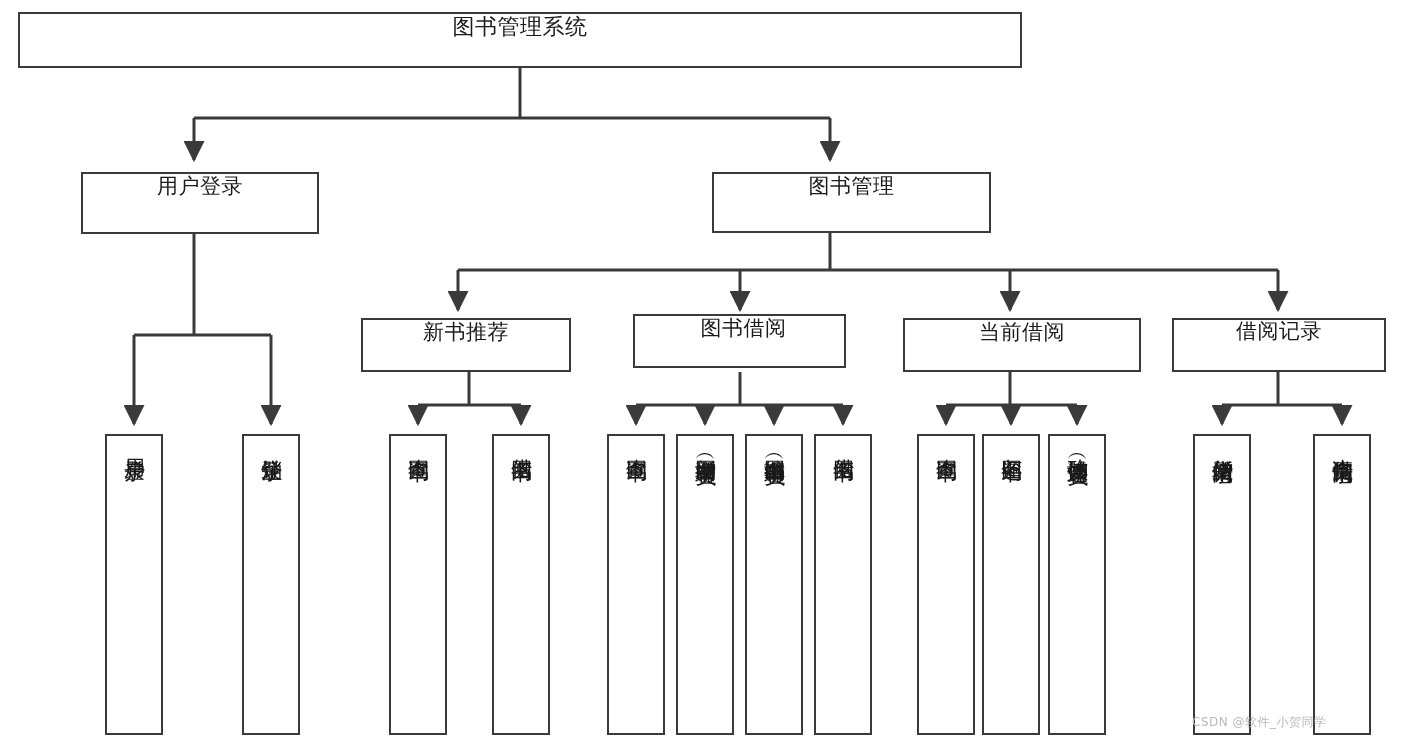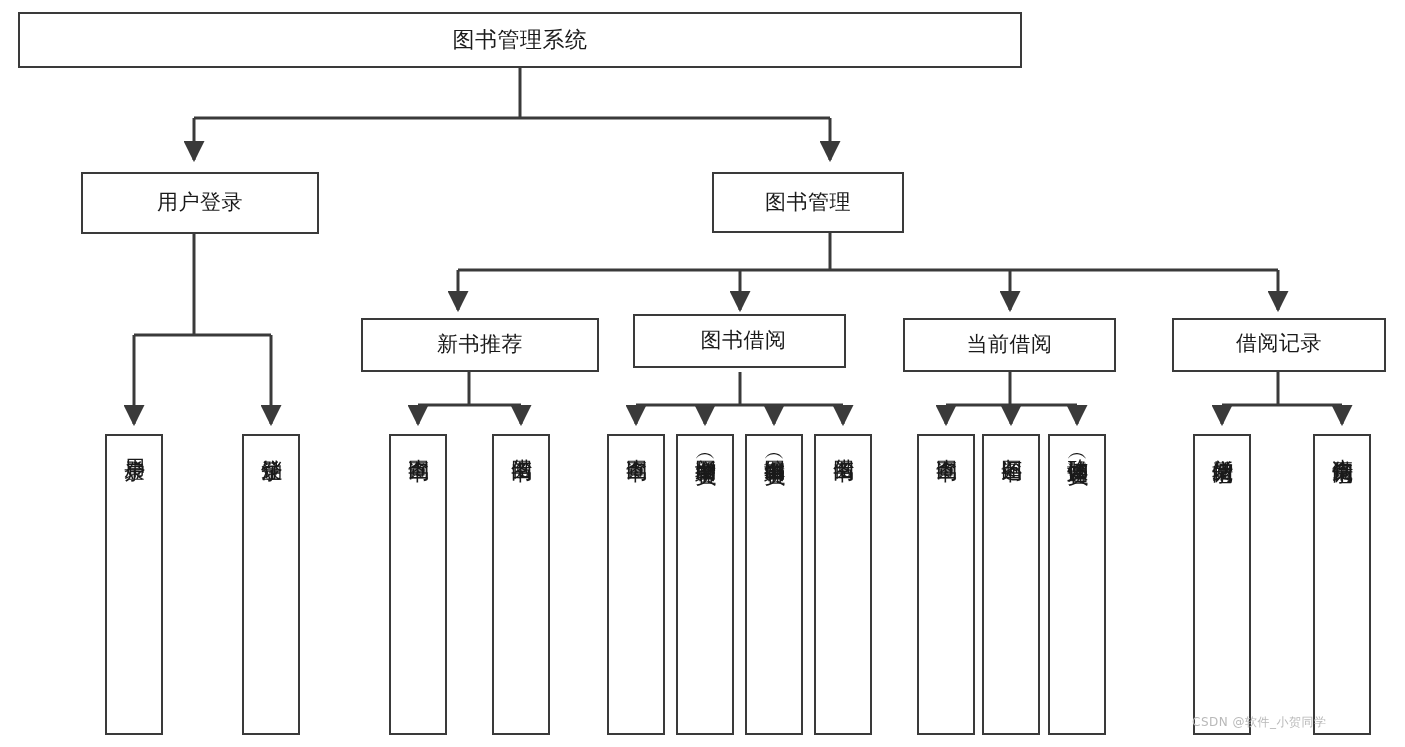--- a/index.html
+++ b/index.html
@@ -25,21 +25,20 @@
     width: 1405px;
     height: 747px;
     pointer-events: none;
   }
   .node {
     position: absolute;
     box-sizing: border-box;
     background: #ffffff;
     border: 2.5px solid #3a3a3a;
     display: flex;
-    align-items: center;
     justify-content: center;
     color: #1a1a1a;
   }
   .node-h {
     
     font-size: 21px;
     letter-spacing: 0.5px;
     line-height: 1.2;
     white-space: nowrap;
   }
@@ -126,31 +125,31 @@
     </g>
   </svg>
 
   <div class="node node-h node-title" style="left:18px; top:12px; width:1004px; height:56px;">
     <span>图书管理系统</span>
   </div>
 
   <div class="node node-h" style="left:81px; top:172px; width:238px; height:62px;">
     <span>用户登录</span>
   </div>
-  <div class="node node-h" style="left:712px; top:172px; width:192px; height:61px;">
+  <div class="node node-h" style="left:712px; top:172px; width:279px; height:61px;">
     <span>图书管理</span>
   </div>
 
-  <div class="node node-h" style="left:361px; top:318px; width:238px; height:54px;">
+  <div class="node node-h" style="left:361px; top:318px; width:210px; height:54px;">
     <span>新书推荐</span>
   </div>
   <div class="node node-h" style="left:633px; top:314px; width:213px; height:54px;padding-left:8px;">
     <span>图书借阅</span>
   </div>
-  <div class="node node-h" style="left:903px; top:318px; width:213px; height:54px;">
+  <div class="node node-h" style="left:903px; top:318px; width:238px; height:54px;">
     <span>当前借阅</span>
   </div>
   <div class="node node-h" style="left:1172px; top:318px; width:214px; height:54px;font-family:Liberation Mono, monospace;">
     <span>借阅记录</span>
   </div>
 
   <div class="node node-v" style="left:105px; top:434px; width:58px; height:301px;">
     <span class="vtext">用户登录</span>
   </div>
   <div class="node node-v" style="left:242px; top:434px; width:58px; height:301px;">

